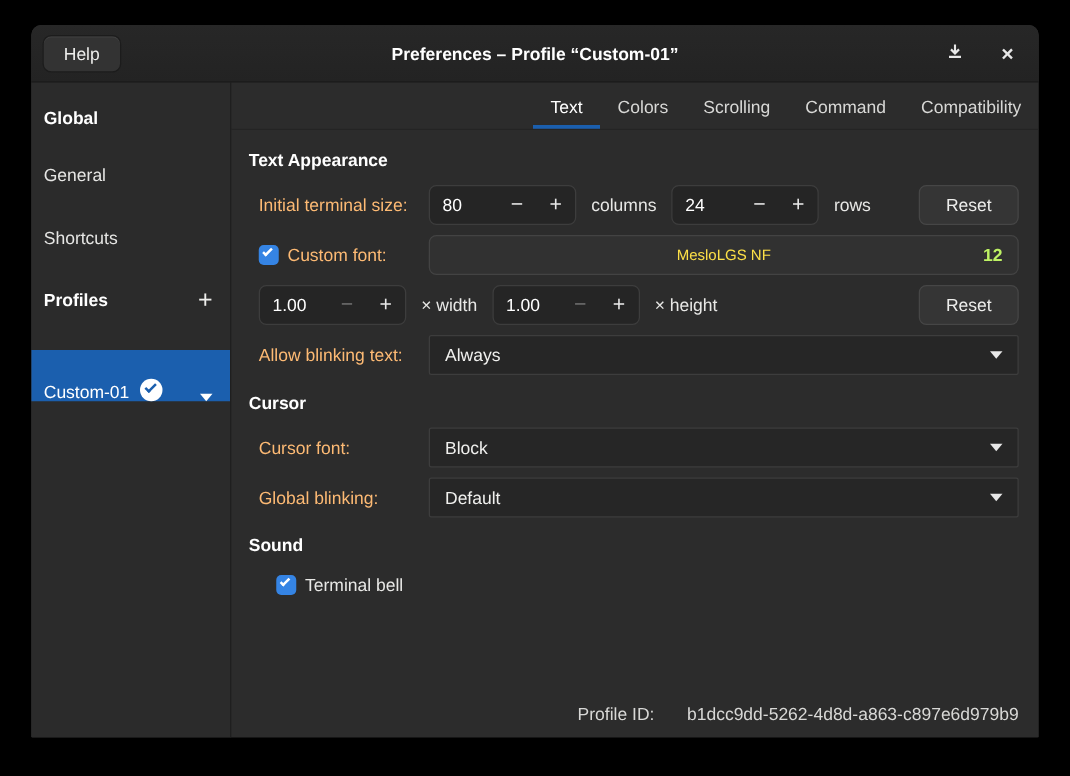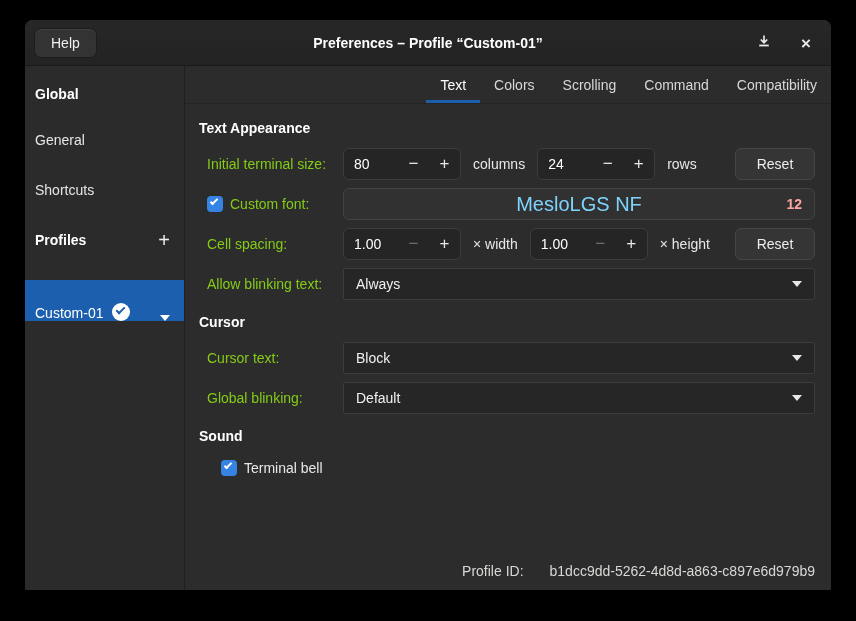--- a/index.html
+++ b/index.html
@@ -46,36 +46,36 @@
   .side-selected .caret{margin-left:auto;}
   
   .content{flex:1;display:flex;flex-direction:column;position:relative;min-width:0;}
   .tabstrip{height:38px;flex:0 0 38px;display:flex;padding-left:6px;border-bottom:1px solid #242424;justify-content:flex-end;}
   .tab{padding:0 14px;display:flex;align-items:center;font-size:14px;color:#d8d8d6;position:relative;}
   .tab.active{color:#ffffff;box-shadow:inset 0 -3px 0 var(--accent);}
   .panel{flex:1;padding:16px 16px 0 14px;overflow:hidden;}
   .section-header{font-weight:bold;color:#ffffff;font-size:14px;height:18px;margin-bottom:10px;}
   .section-header.spaced{margin-top:14px;}
   .row{display:flex;align-items:center;height:32px;margin-bottom:8px;margin-left:8px;}
-  .row-label{width:136px;flex:0 0 136px;font-size:14px;color:#84cc16;display:flex;align-items:center;}
+  .row-label{width:136px;flex:0 0 136px;font-size:14px;color:#fdba74;display:flex;align-items:center;}
   .controls{flex:1;display:flex;align-items:center;gap:12px;min-width:0;}
   .unit{font-size:14px;color:#e8e8e6;white-space:nowrap;}
   
   .spin{width:118px;flex:0 0 118px;height:32px;background:var(--entry-bg);border:1px solid var(--entry-border);
     border-radius:6px;display:flex;align-items:center;overflow:hidden;}
   .spin .value{flex:1;padding-left:10px;font-size:14px;color:#ffffff;}
   .spin .step{width:31px;flex:0 0 31px;text-align:center;font-size:17px;color:#e8e8e8;line-height:30px;}
   .spin .step.dim{color:var(--disabled);}
   
   .btn{height:32px;background:var(--btn-bg);border:1px solid var(--btn-border);border-radius:6px;
     display:flex;align-items:center;justify-content:center;font-size:14px;color:var(--fg);}
   .reset-btn{width:80px;margin-left:auto;}
   .font-btn{flex:1;position:relative;background:#313131;border:1px solid #434343;}
-  .font-btn .fname{font-size:20px;color:#7dd3fc;}
-  .font-btn .fsize{position:absolute;right:12px;font-weight:bold;font-size:14px;color:#fca5a5;}
+  .font-btn .fname{font-size:12px;color:#fde047;}
+  .font-btn .fsize{position:absolute;right:12px;font-weight:bold;font-size:14px;color:#bef264;}
   
   .dropdown{flex:1;height:32px;background:#262626;border:1px solid var(--entry-border);border-radius:2px;
     display:flex;align-items:center;padding:0 12px;}
   .dropdown .value{flex:1;font-size:14px;color:#f0f0ee;}
   .dropdown .caret{border-top-color:#e8e8e8;}
   
   .checkbox{width:16px;height:16px;border-radius:4px;background:var(--check);position:relative;flex:0 0 16px;margin-right:7px;}
   .checkbox .mark{position:absolute;left:3px;top:3px;width:8px;height:4px;border-left:2px solid #fff;
     border-bottom:2px solid #fff;transform:rotate(-45deg);}
   .bell-row{display:flex;align-items:center;height:24px;margin-left:22px;margin-top:8px;font-size:14px;color:#e8e8e6;}
@@ -166,21 +166,20 @@
             </div>
             <div class="controls">
               <div class="btn font-btn">
                 <span class="fname">MesloLGS NF</span>
                 <span class="fsize">12</span>
               </div>
             </div>
           </div>
 
           <div class="row">
-            <div class="row-label">Cell spacing:</div>
             <div class="controls">
               <div class="spin">
                 <span class="value">1.00</span>
                 <span class="step dim">−</span>
                 <span class="step">+</span>
               </div>
               <span class="unit">× width</span>
               <div class="spin">
                 <span class="value">1.00</span>
                 <span class="step dim">−</span>
@@ -197,21 +196,21 @@
               <div class="dropdown">
                 <span class="value">Always</span>
                 <span class="caret"></span>
               </div>
             </div>
           </div>
 
           <div class="section-header spaced">Cursor</div>
 
           <div class="row">
-            <div class="row-label">Cursor text:</div>
+            <div class="row-label">Cursor font:</div>
             <div class="controls">
               <div class="dropdown">
                 <span class="value">Block</span>
                 <span class="caret"></span>
               </div>
             </div>
           </div>
 
           <div class="row">
             <div class="row-label">Global blinking:</div>

